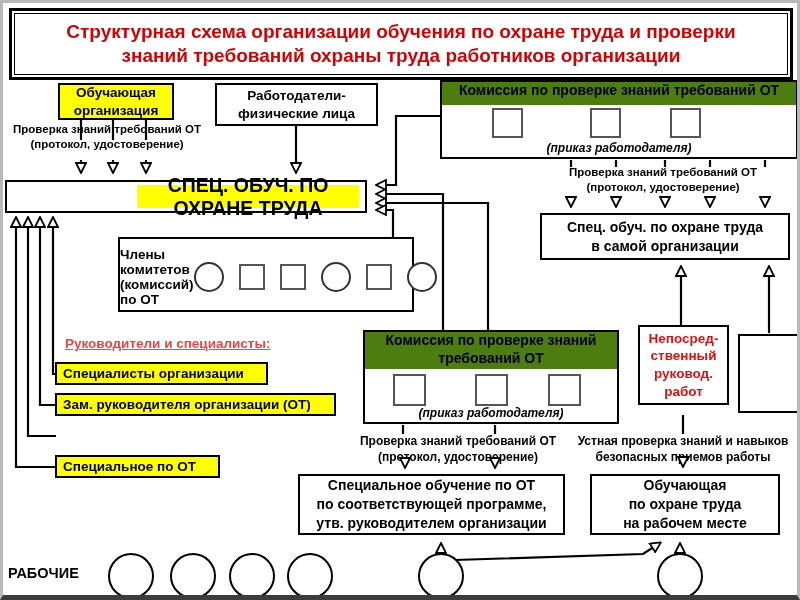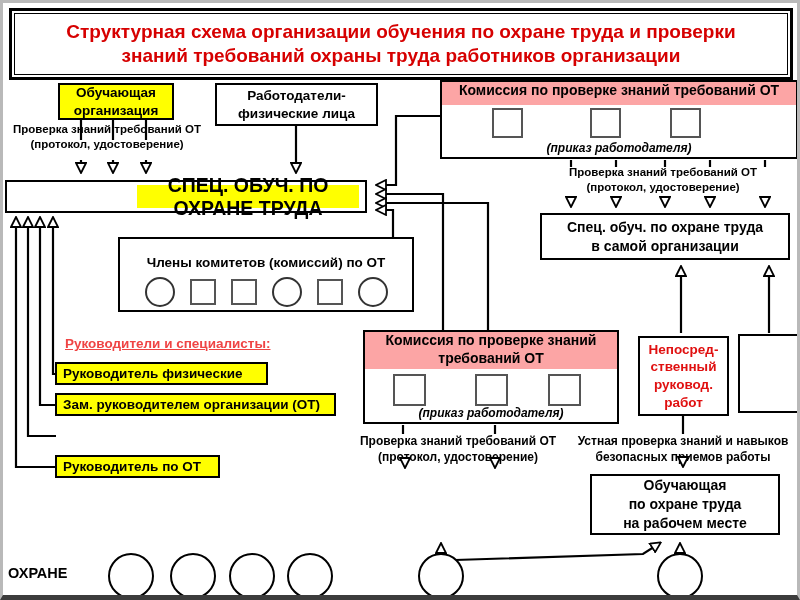--- a/index.html
+++ b/index.html
@@ -21,58 +21,58 @@
   
   #title-outer { position:absolute; left:6px; top:5px; width:784px; height:72px; border:3px solid #000; padding:2px; z-index:2; background:#fff; }
   #title-inner { width:100%; height:100%; border:1px solid #000; display:flex; align-items:center; justify-content:center; }
   #title-text { color:#d60000; font-size:19px; line-height:1.25; text-align:center; }
 
   
   #training-org { left:55px; top:80px; width:116px; height:37px; font-size:13.5px; line-height:1.3; }
   #employers { left:212px; top:80px; width:163px; height:43px; font-size:13.5px; line-height:1.3; }
 
   .commission { border:2px solid #000; background:#fff; position:absolute; }
-  .commission .strip { background:#fca5a5; text-align:center; font-size:14px; line-height:1.25; }
+  .commission .strip { background:#4d7c0f; text-align:center; font-size:14px; line-height:1.25; }
   .slot { position:absolute; border:2px solid #555; background:#fff; }
   .commission .note { position:absolute; left:0; right:0; bottom:2px; text-align:center; font-size:12px;font-style:italic; }
 
   #commission-top { left:437px; top:77px; width:358px; height:79px; }
   #commission-top .strip { height:23px; }
   #commission-mid { left:360px; top:327px; width:256px; height:94px; }
   #commission-mid .strip { height:37px; }
 
   #label-check-left { left:0px; top:119px; width:208px; }
   #label-check-right { left:545px; top:162px; width:230px; }
   #label-check-mid { left:328px; top:431px; width:254px; font-size:12px; }
   #label-oral { left:560px; top:431px; width:240px; font-size:12px; }
 
   #spec-main { left:2px; top:177px; width:362px; height:33px; border-width:2.5px; }
   #spec-main .hl { position:absolute; left:130px; right:6px; top:3px; bottom:3px; background:#ffff00;
                    display:flex; align-items:center; justify-content:center; font-size:19.5px; }
 
   #spec-inhouse { left:537px; top:210px; width:250px; height:47px; font-size:14px; line-height:1.35; }
 
   #committee { left:115px; top:234px; width:296px; height:75px; border:2px solid #000; background:#fff;
-               display:flex; flex-direction:column; align-items:center; justify-content:space-between;
-               padding:16px 0 3px 0; z-index:2; position:absolute; }
+               display:flex; flex-direction:row; align-items:center; justify-content:space-between;
+               padding:8px 0 3px 0; z-index:2; position:absolute; }
   #committee .ttl { font-size:13.5px; }
   #committee .shapes { display:flex; align-items:center; gap:15px; height:30px; }
   .shp-circle { width:30px; height:30px; border:2px solid #333; border-radius:50%; background:#fff; }
   .shp-square { width:26px; height:26px; border:2px solid #555; background:#fff; }
   #committee .sub { font-size:13.5px; }
 
   #managers-heading { left:62px; top:333px; width:260px; color:#ef4444; font-size:13.5px; text-decoration:underline; z-index:2; }
   .mgr { position:absolute; height:23px; background:#ffff00; border:2px solid #000; display:flex; align-items:center;
          padding:0 6px; font-size:13.5px; z-index:2; white-space:nowrap; }
   #mgr-0 { left:52px; top:359px; width:213px; }
   #mgr-1 { left:52px; top:390px; width:281px; }
   #mgr-2 { left:52px; top:421px; width:240px; }
   #mgr-3 { left:52px; top:452px; width:165px; }
 
-  #supervisor { left:635px; top:333px; width:91px; height:80px; color:#e01010; font-size:13.5px; line-height:1.3; }
+  #supervisor { left:635px; top:322px; width:91px; height:80px; color:#e01010; font-size:13.5px; line-height:1.3; }
   #empty-slot { left:735px; top:331px; width:62px; height:79px; }
 
   #special-training { left:295px; top:471px; width:267px; height:61px; font-size:14px; line-height:1.35; }
   #instruction { left:587px; top:471px; width:190px; height:61px; font-size:14px; line-height:1.35; }
 
   #workers-label { left:5px; top:562px; font-size:14.5px; z-index:2; position:absolute; }
   .worker { position:absolute; width:46px; height:46px; border:2.5px solid #000; border-radius:50%; background:#fff; top:550px; z-index:2; }
   #wc-0 { left:105px; } #wc-1 { left:167px; } #wc-2 { left:226px; } #wc-3 { left:284px; }
   #wc-4 { left:415px; } #wc-5 { left:654px; }
 </style>
@@ -176,23 +176,23 @@
       <div class="shp-circle"></div>
       <div class="shp-square"></div>
       <div class="shp-square"></div>
       <div class="shp-circle"></div>
       <div class="shp-square"></div>
       <div class="shp-circle"></div>
     </div>
   </div>
 
   <div id="managers-heading" class="abs">Руководители и специалисты:</div>
-  <div id="mgr-0" class="mgr">Руководитель физические</div>
-  <div id="mgr-1" class="mgr">Зам. руководителем организации (ОТ)</div>
-  <div id="mgr-3" class="mgr">Руководитель по ОТ</div>
+  <div id="mgr-0" class="mgr">Специалисты организации</div>
+  <div id="mgr-1" class="mgr">Зам. руководителя организации (ОТ)</div>
+  <div id="mgr-3" class="mgr">Специальное по ОТ</div>
 
   <div id="commission-mid" class="commission node">
     <div class="strip ml">Комиссия по проверке знаний
 требований ОТ</div>
     <div class="slot" style="left:28px; top:42px; width:33px; height:32px;"></div>
     <div class="slot" style="left:110px; top:42px; width:33px; height:32px;"></div>
     <div class="slot" style="left:183px; top:42px; width:33px; height:32px;"></div>
     <div class="note">(приказ работодателя)</div>
   </div>
 
@@ -200,25 +200,28 @@
 ственный
 руковод.
 работ</div>
   <div id="empty-slot" class="box node"></div>
 
   <div id="label-check-mid" class="lbl ml">Проверка знаний требований ОТ
 (протокол, удостоверение)</div>
   <div id="label-oral" class="lbl ml">Устная проверка знаний и навыков
 безопасных приемов работы</div>
 
+  <div id="special-training" class="box node ml">Специальное обучение по ОТ
+по соответствующей программе,
+утв. руководителем организации</div>
   <div id="instruction" class="box node ml">Обучающая
 по охране труда
 на рабочем месте</div>
 
-  <div id="workers-label">ОХРАНЕ</div>
+  <div id="workers-label">РАБОЧИЕ</div>
   <div id="wc-0" class="worker"></div>
   <div id="wc-1" class="worker"></div>
   <div id="wc-2" class="worker"></div>
   <div id="wc-3" class="worker"></div>
   <div id="wc-4" class="worker"></div>
   <div id="wc-5" class="worker"></div>
 
 </div>
 
 </body></html>

